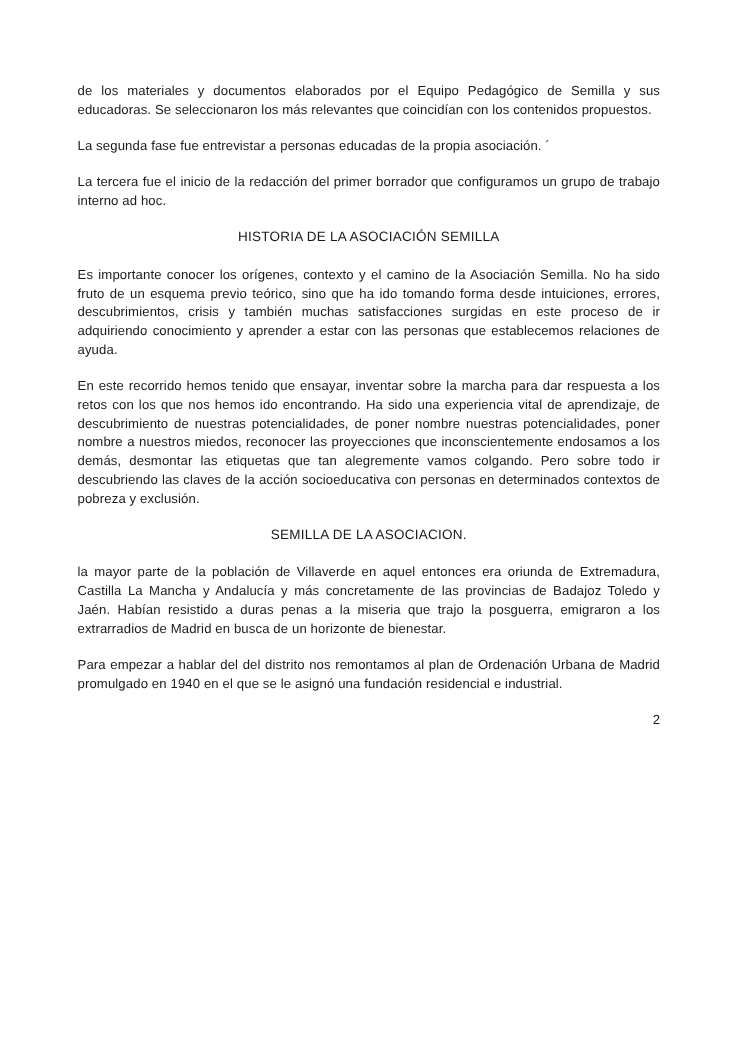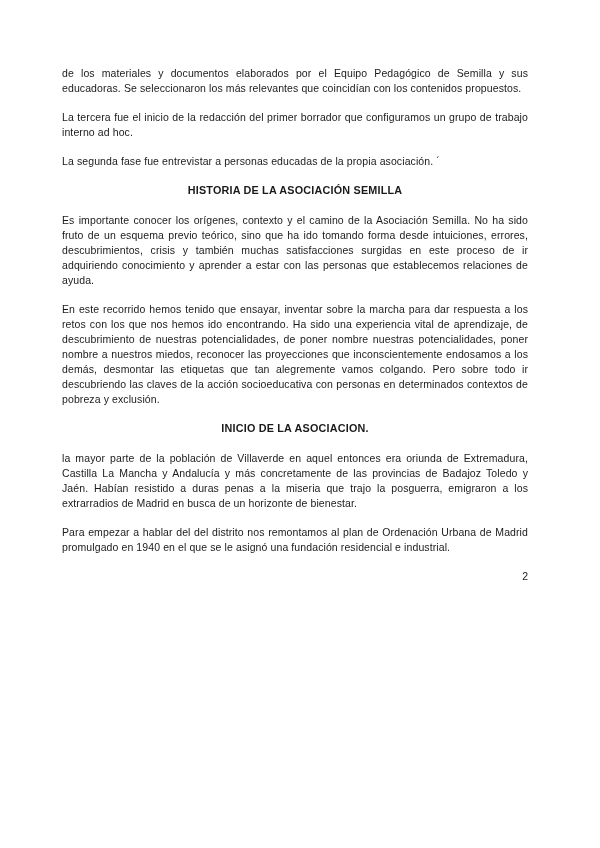--- a/index.html
+++ b/index.html
@@ -25,38 +25,38 @@
     margin: 0 0 14px 0;
     font-size: 10.5px;
     line-height: 15px;
     text-align: justify;
     letter-spacing: 0.1px;
   }
   .heading {
     margin: 0 0 15px 0;
     font-size: 10.8px;
     line-height: 15px;
-    font-weight: bold;
+    font-weight: normal;
     text-align: center;
     letter-spacing: 0.2px;
   }
   .page-number {
     margin-top: 14px;
     font-size: 10.5px;
     line-height: 15px;
     text-align: right;
   }
 </style>
 </head>
 <body>
 
 <div class="page">
   <p class="para">de los materiales y documentos elaborados por el Equipo Pedagógico de Semilla y sus educadoras. Se seleccionaron los más relevantes que coincidían con los contenidos propuestos.</p>
+  <p class="para">La segunda fase fue entrevistar a personas educadas de la propia asociación. ´</p>
   <p class="para">La tercera fue el inicio de la redacción del primer borrador que configuramos un grupo de trabajo interno ad hoc.</p>
-  <p class="para">La segunda fase fue entrevistar a personas educadas de la propia asociación. ´</p>
   <h2 class="heading">HISTORIA DE LA ASOCIACIÓN SEMILLA</h2>
   <p class="para">Es importante conocer los orígenes, contexto y el camino de la Asociación Semilla. No ha sido fruto de un esquema previo teórico, sino que ha ido tomando forma desde intuiciones, errores, descubrimientos, crisis y también muchas satisfacciones surgidas en este proceso de ir adquiriendo conocimiento y aprender a estar con las personas que establecemos relaciones de ayuda.</p>
   <p class="para">En este recorrido hemos tenido que ensayar, inventar sobre la marcha para dar respuesta a los retos con los que nos hemos ido encontrando. Ha sido una experiencia vital de aprendizaje, de descubrimiento de nuestras potencialidades, de poner nombre nuestras potencialidades, poner nombre a nuestros miedos, reconocer las proyecciones que inconscientemente endosamos a los demás, desmontar las etiquetas que tan alegremente vamos colgando. Pero sobre todo ir descubriendo las claves de la acción socioeducativa con personas en determinados contextos de pobreza y exclusión.</p>
-  <h2 class="heading">INICIO DE LA ASOCIACION.</h2>
+  <h2 class="heading">SEMILLA DE LA ASOCIACION.</h2>
   <p class="para">la mayor parte de la población de Villaverde en aquel entonces era oriunda de Extremadura, Castilla La Mancha y Andalucía y más concretamente de las provincias de Badajoz Toledo y Jaén. Habían resistido a duras penas a la miseria que trajo la posguerra, emigraron a los extrarradios de Madrid en busca de un horizonte de bienestar.</p>
   <p class="para">Para empezar a hablar del del distrito nos remontamos al plan de Ordenación Urbana de Madrid promulgado en 1940 en el que se le asignó una fundación residencial e industrial.</p>
   <div class="page-number">2</div>
 </div>
 
 </body></html>

